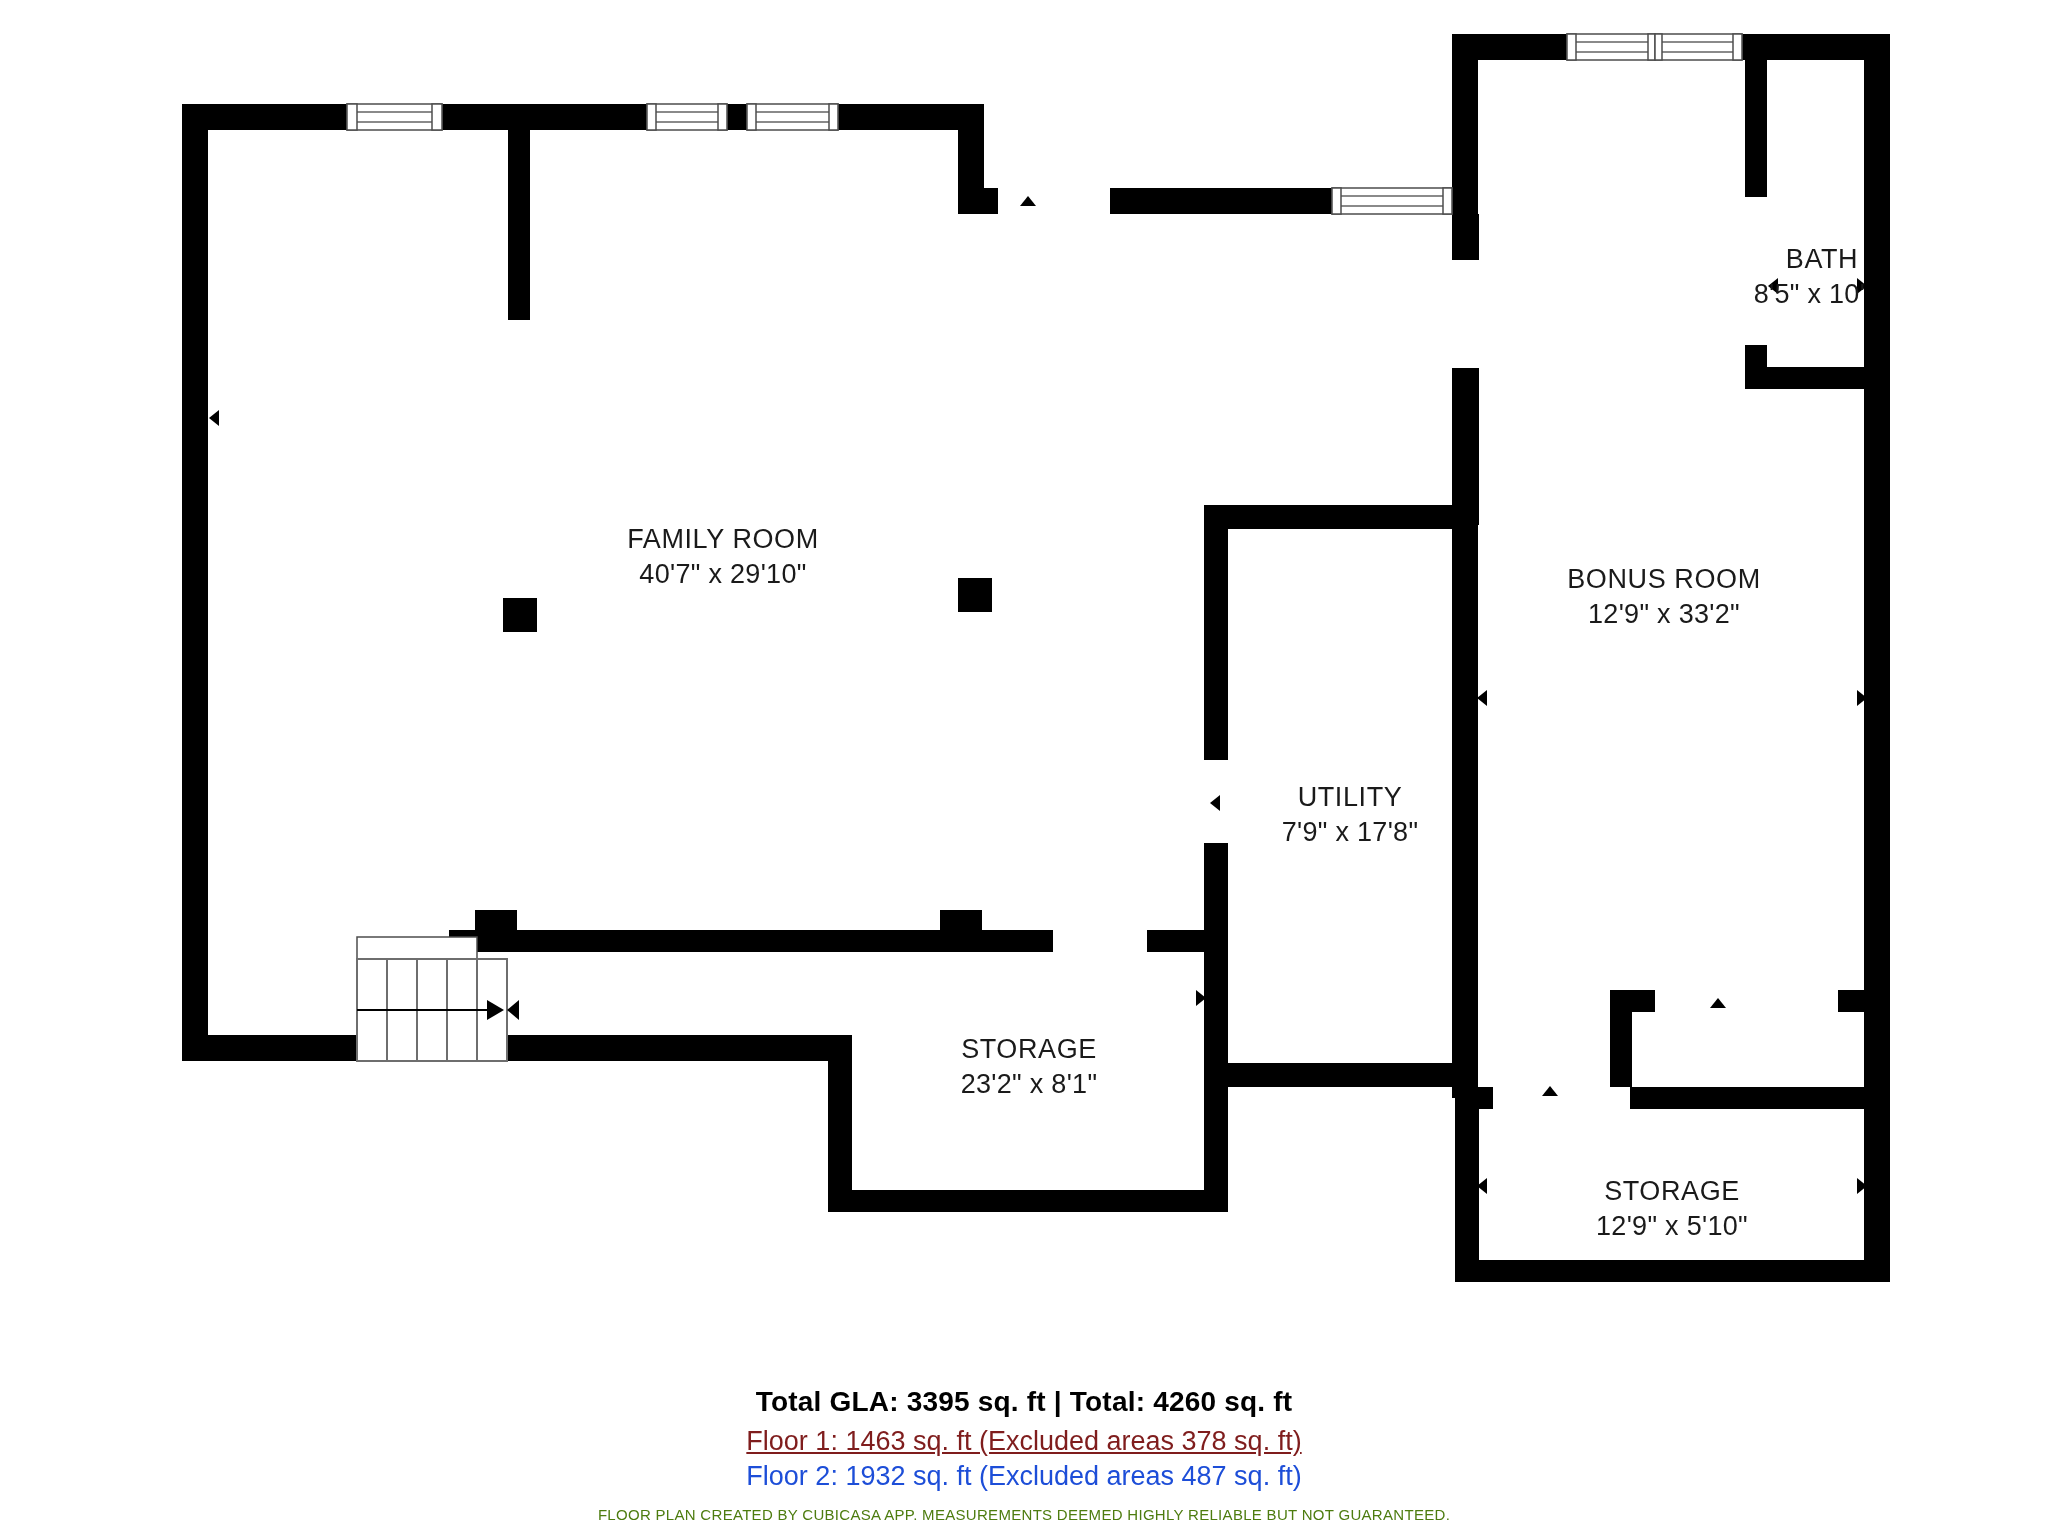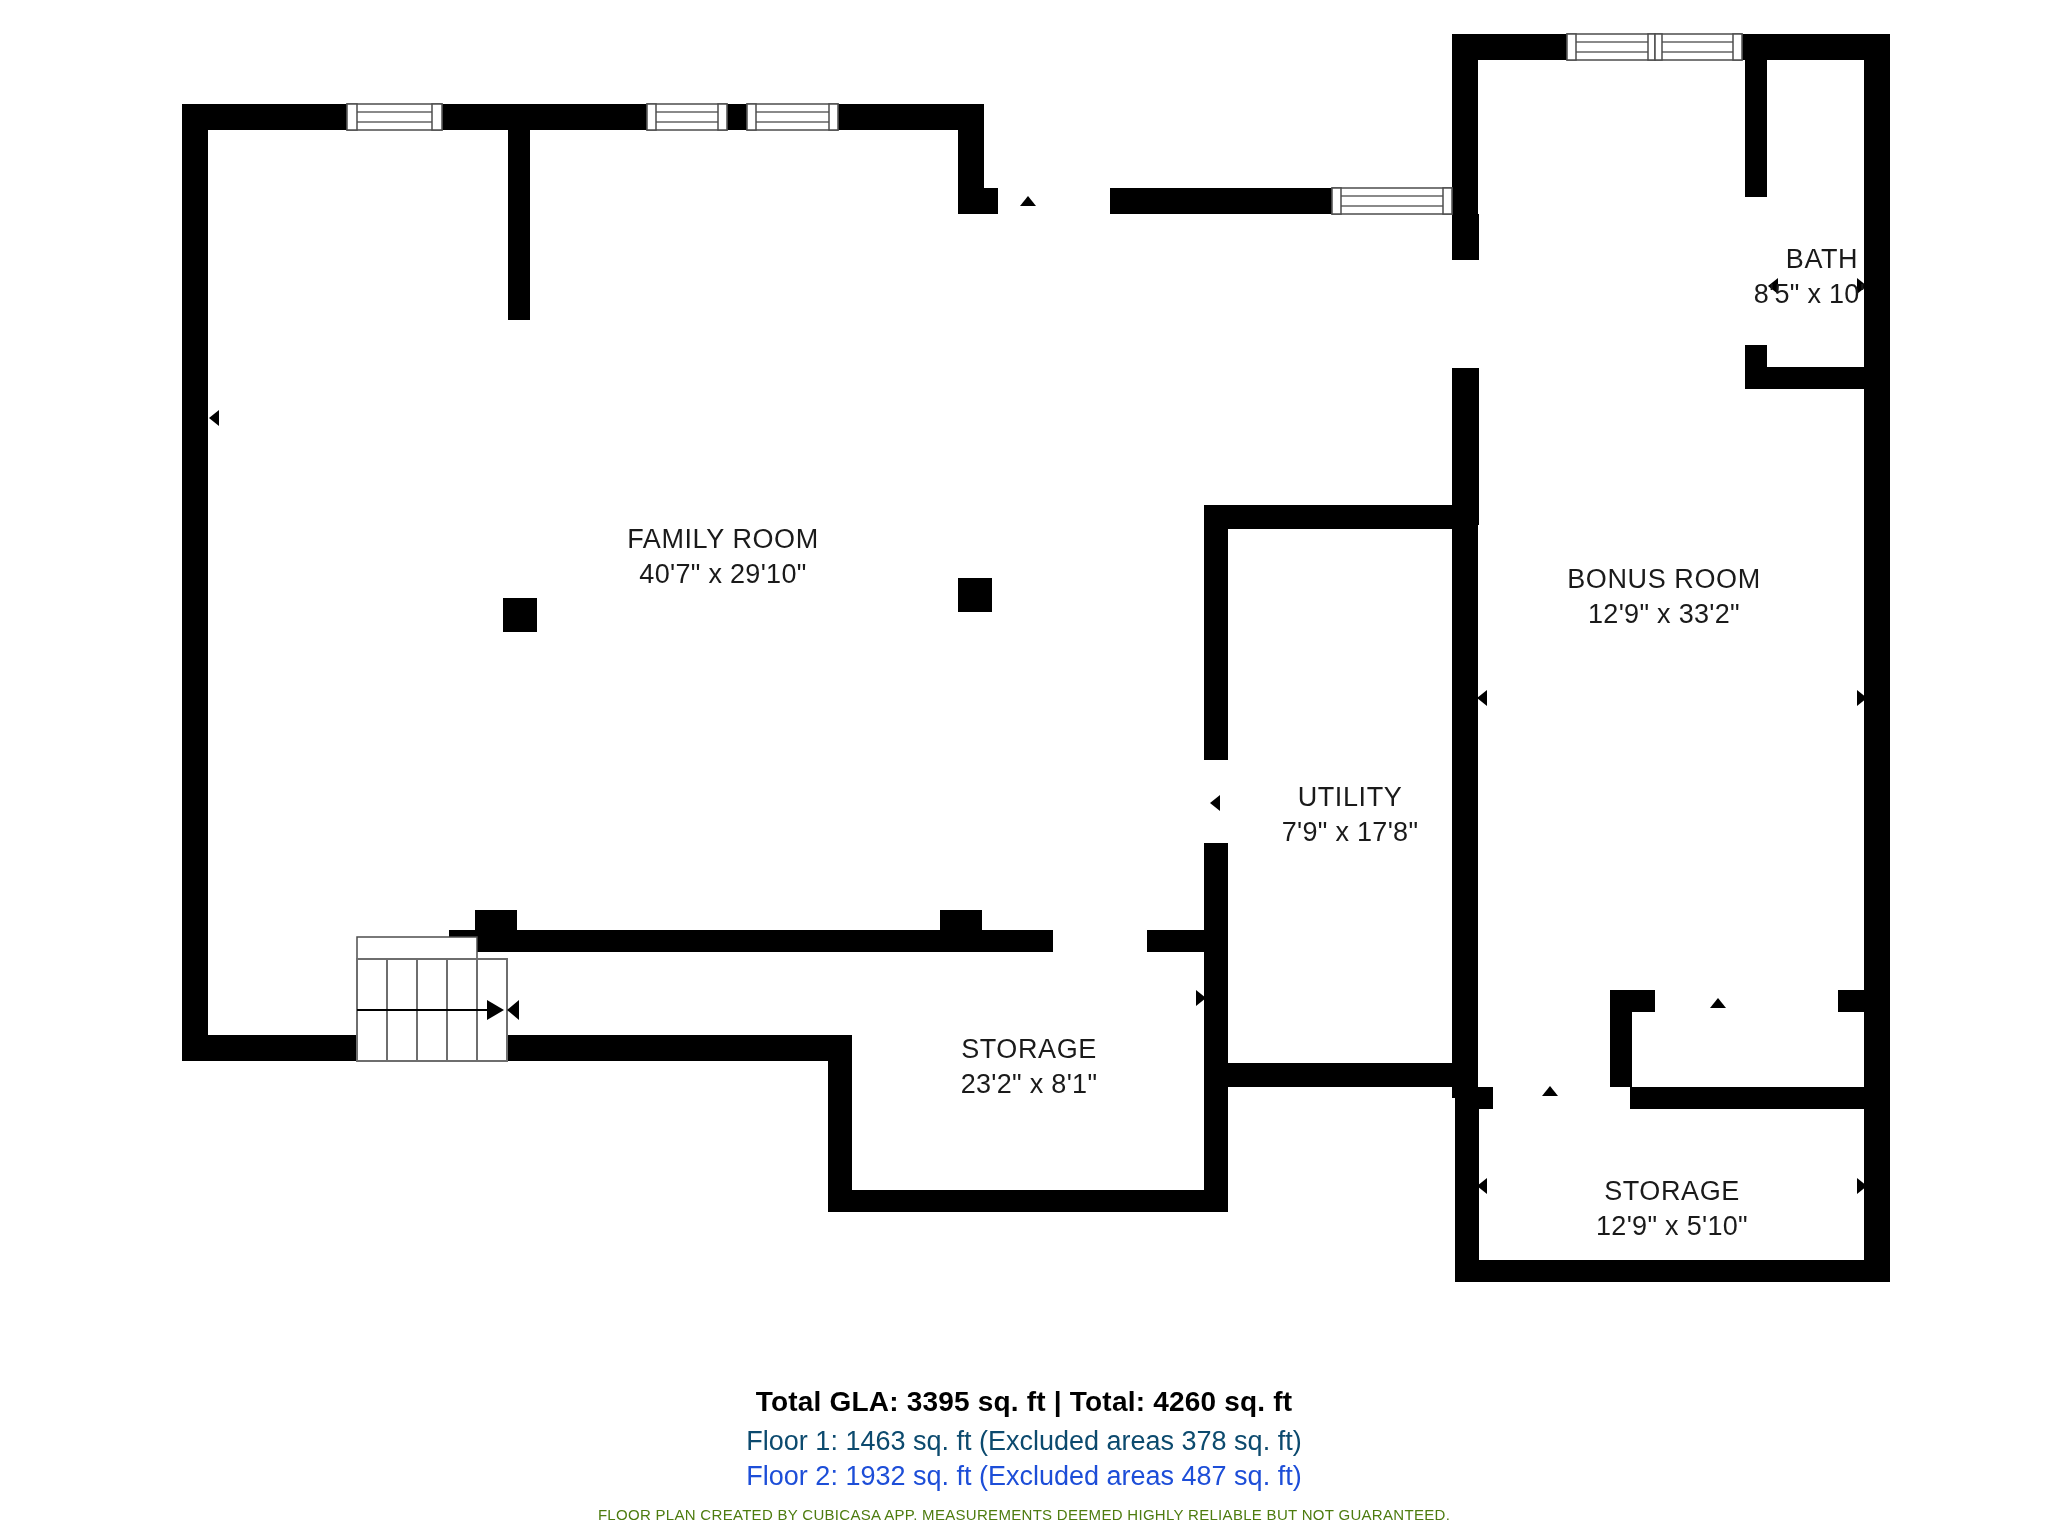--- a/index.html
+++ b/index.html
@@ -50,21 +50,22 @@
   #summary-total {
     top: 1386px;
     font-size: 28px;
     font-weight: bold;
     color: #000000;
     letter-spacing: 0.2px;
   }
   #summary-floor1 {
     top: 1426px;
     font-size: 27px;
-    color: #0c4a6e;
+    color: #7f1d1d;
+    text-decoration: underline;
   }
   #summary-floor2 {
     top: 1461px;
     font-size: 27px;
     color: #1d4ed8;
   }
   #summary-disclaimer {
     top: 1506px;
     font-size: 15px;
     color: #4d7c0f;

